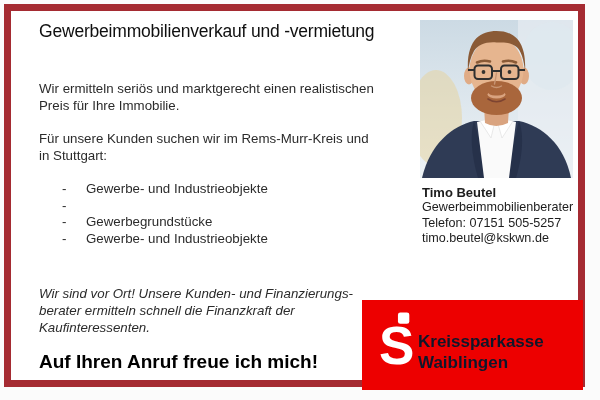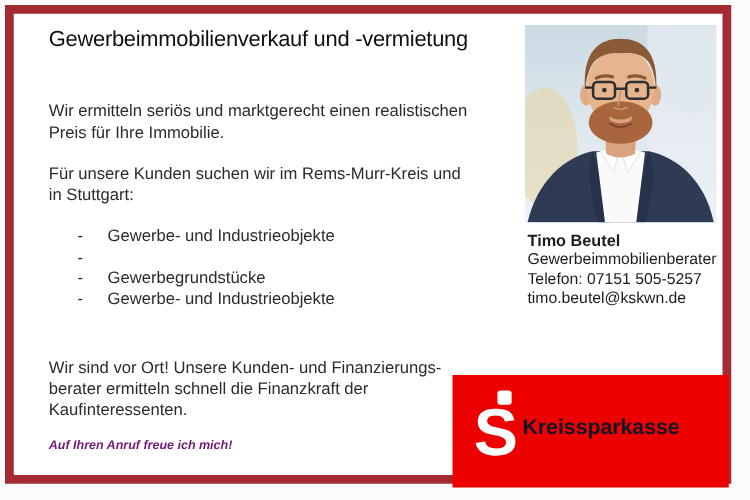--- a/index.html
+++ b/index.html
@@ -22,31 +22,31 @@
     font-size: 17.5px; font-weight: normal; color: #0f0f0f;
     letter-spacing: -0.2px;
   }
   .para {
     left: 39px; width: 345px;
     font-size: 13.3px; line-height: 17px; color: #2b2b2b;
     white-space: pre-line;
   }
   .p1 { top: 80px; }
   .p2 { top: 130px; }
-  .p3 { top: 285px; }
+  .p3 { top: 285px; font-style: italic; }
 
   .bullets { left: 62px; top: 181px; width: 320px;
     font-size: 13.3px; line-height: 16.5px; color: #2b2b2b; }
   .bullet-row { display: flex; align-items: flex-start; }
   .bullet-marker { width: 24px; flex: 0 0 24px; }
   .bullet-text { white-space: pre-line; text-align: center; }
 
   .cta {
     left: 39px; top: 351px;
-    font-size: 10px; font-weight: bold; color: #701a75; font-style: italic;
+    font-size: 19px; font-weight: bold; color: #000000;
   }
 
   .photo {
     left: 420px; top: 20px; width: 153px; height: 158px;
     overflow: hidden; background: #dde7ed;
   }
   .photo svg { display: block; }
 
   .contact {
     left: 422px; top: 185px;
@@ -159,14 +159,15 @@
   <div>timo.beutel@kskwn.de</div>
 </div>
 
 <div class="abs brand-box">
   <svg class="s-logo" width="36" height="56" viewBox="0 0 38 56" xmlns="http://www.w3.org/2000/svg">
     <rect x="20" y="0" width="12" height="12" rx="2.5" fill="#ffffff"></rect>
     <text x="0" y="54" font-size="56" font-weight="bold" fill="#ffffff" font-family="Liberation Sans, sans-serif">S</text>
   </svg>
   <div class="brand-name">
     <div>Kreissparkasse</div>
+    <div>Waiblingen</div>
   </div>
 </div>
 
 </body></html>

